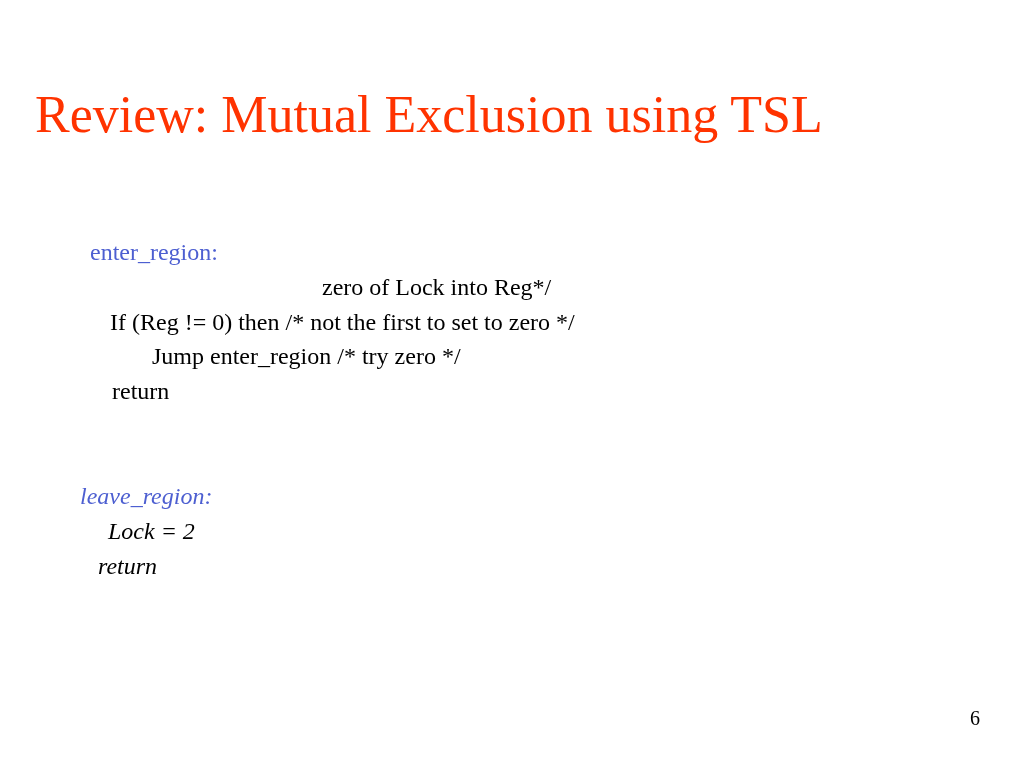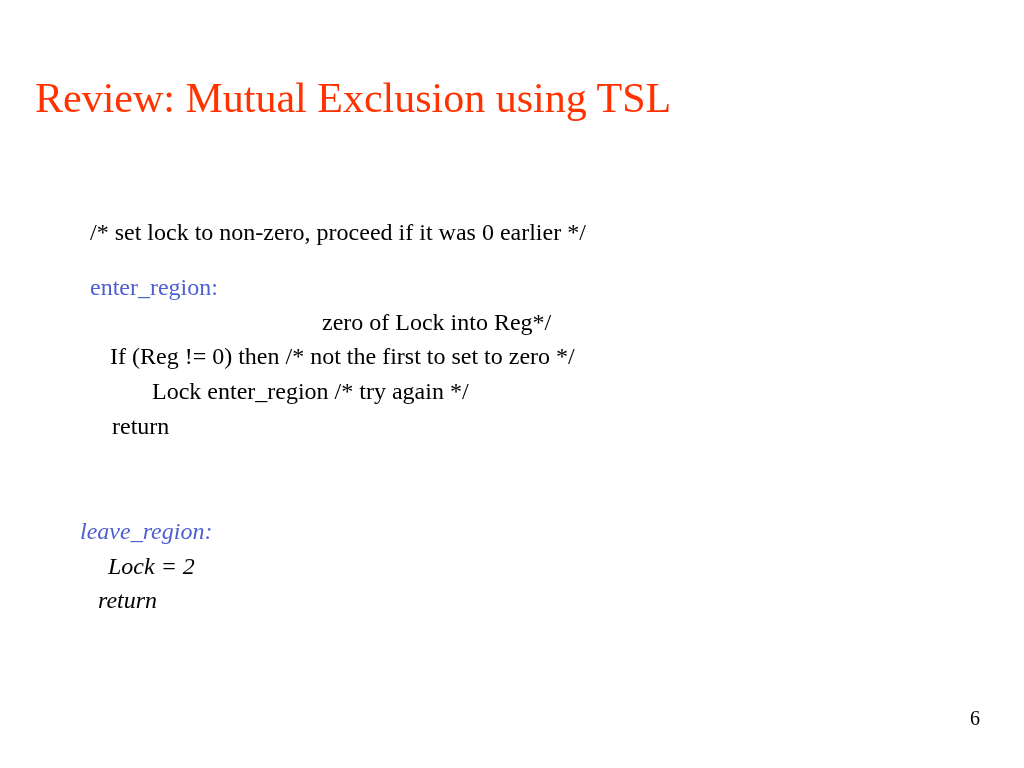--- a/index.html
+++ b/index.html
@@ -14,22 +14,22 @@
   }
   .slide {
     position: relative;
     width: 1024px;
     height: 768px;
     box-sizing: border-box;
   }
   .title {
     position: absolute;
     left: 35px;
-    top: 74px;
-    font-size: 42px;
+    top: 85px;
+    font-size: 52px;
     color: #ff3300;
     font-weight: 400;
     white-space: nowrap;
   }
   .body {
     position: absolute;
     left: 90px;
     top: 215px;
     font-size: 24px;
     line-height: 1.45;
@@ -58,29 +58,28 @@
 </style>
 </head>
 <body>
 
 <div class="slide">
 
   <div class="title">Review: Mutual Exclusion using TSL</div>
 
   <div class="body">
 
-    <div class="comment1">/* set lock to non-zero, proceed if it was 0 earlier */</div>
 
     <div class="label">enter_region:</div>
 
     <div class="tsl-cont">zero of Lock into Reg*/</div>
 
     <div class="indent2">If (Reg != 0) then    /* not the first to set to zero */</div>
 
-    <div class="indent3">Lock enter_region  /* try again */</div>
+    <div class="indent3">Jump enter_region  /* try zero */</div>
 
     <div class="indent-return">return</div>
 
     <div class="block2">
       <div class="leave-label">leave_region:</div>
       <div class="lock-line">Lock  =  2</div>
       <div class="return2">return</div>
     </div>
 
   </div>

